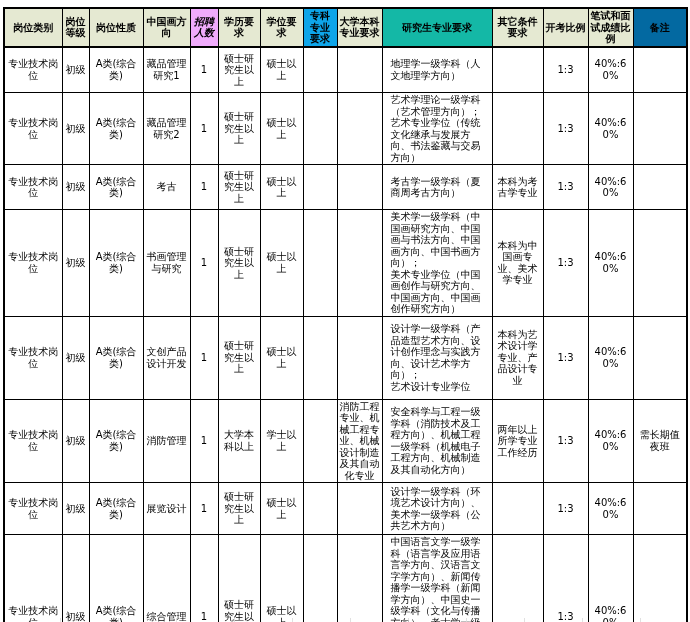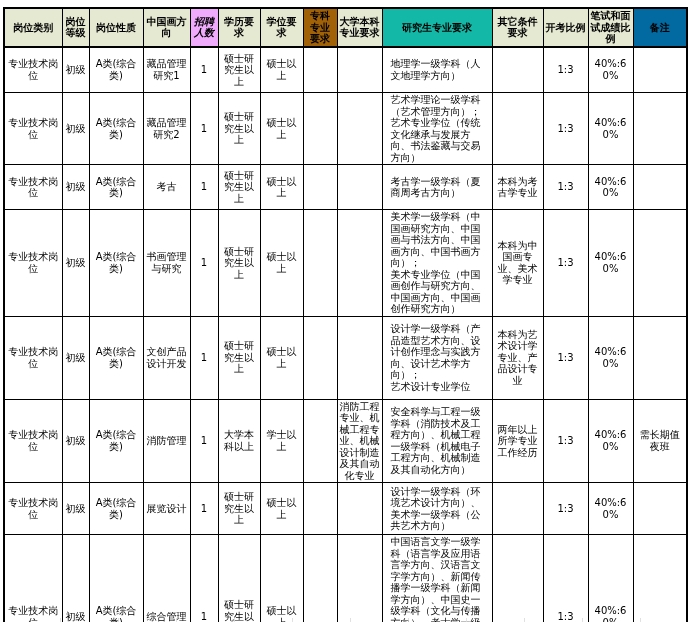--- a/index.html
+++ b/index.html
@@ -51,21 +51,21 @@
     </colgroup>
   <thead>
       <tr style="height: 30px;">
         <th style="background: rgb(229, 233, 210); text-align: center;">岗位类别</th>
         <th style="background: rgb(229, 233, 210);">岗位等级</th>
         <th style="background: rgb(229, 233, 210); margin-left: 48px;">岗位性质</th>
         <th style="background: rgb(229, 233, 210);">中国画方向</th>
         <th style="background: #f0abfc; font-style: italic;">招聘人数</th>
         <th style="background: rgb(229, 233, 210);">学历要求</th>
         <th style="background: rgb(229, 233, 210);">学位要求</th>
-        <th style="background: #a16207;">专科专业要求</th>
+        <th style="background: #0ea5e9;">专科专业要求</th>
         <th style="background: rgb(229, 233, 210);">大学本科专业要求</th>
         <th style="background: #14b8a6;">研究生专业要求</th>
         <th style="background: rgb(229, 233, 210);">其它条件要求</th>
         <th style="background: rgb(229, 233, 210);">开考比例</th>
         <th style="background: rgb(229, 233, 210);">笔试和面试成绩比例</th>
         <th style="background: #0369a1;">备注</th>
       </tr>
     </thead>
   <tbody>
       <tr style="height: 46px;">

